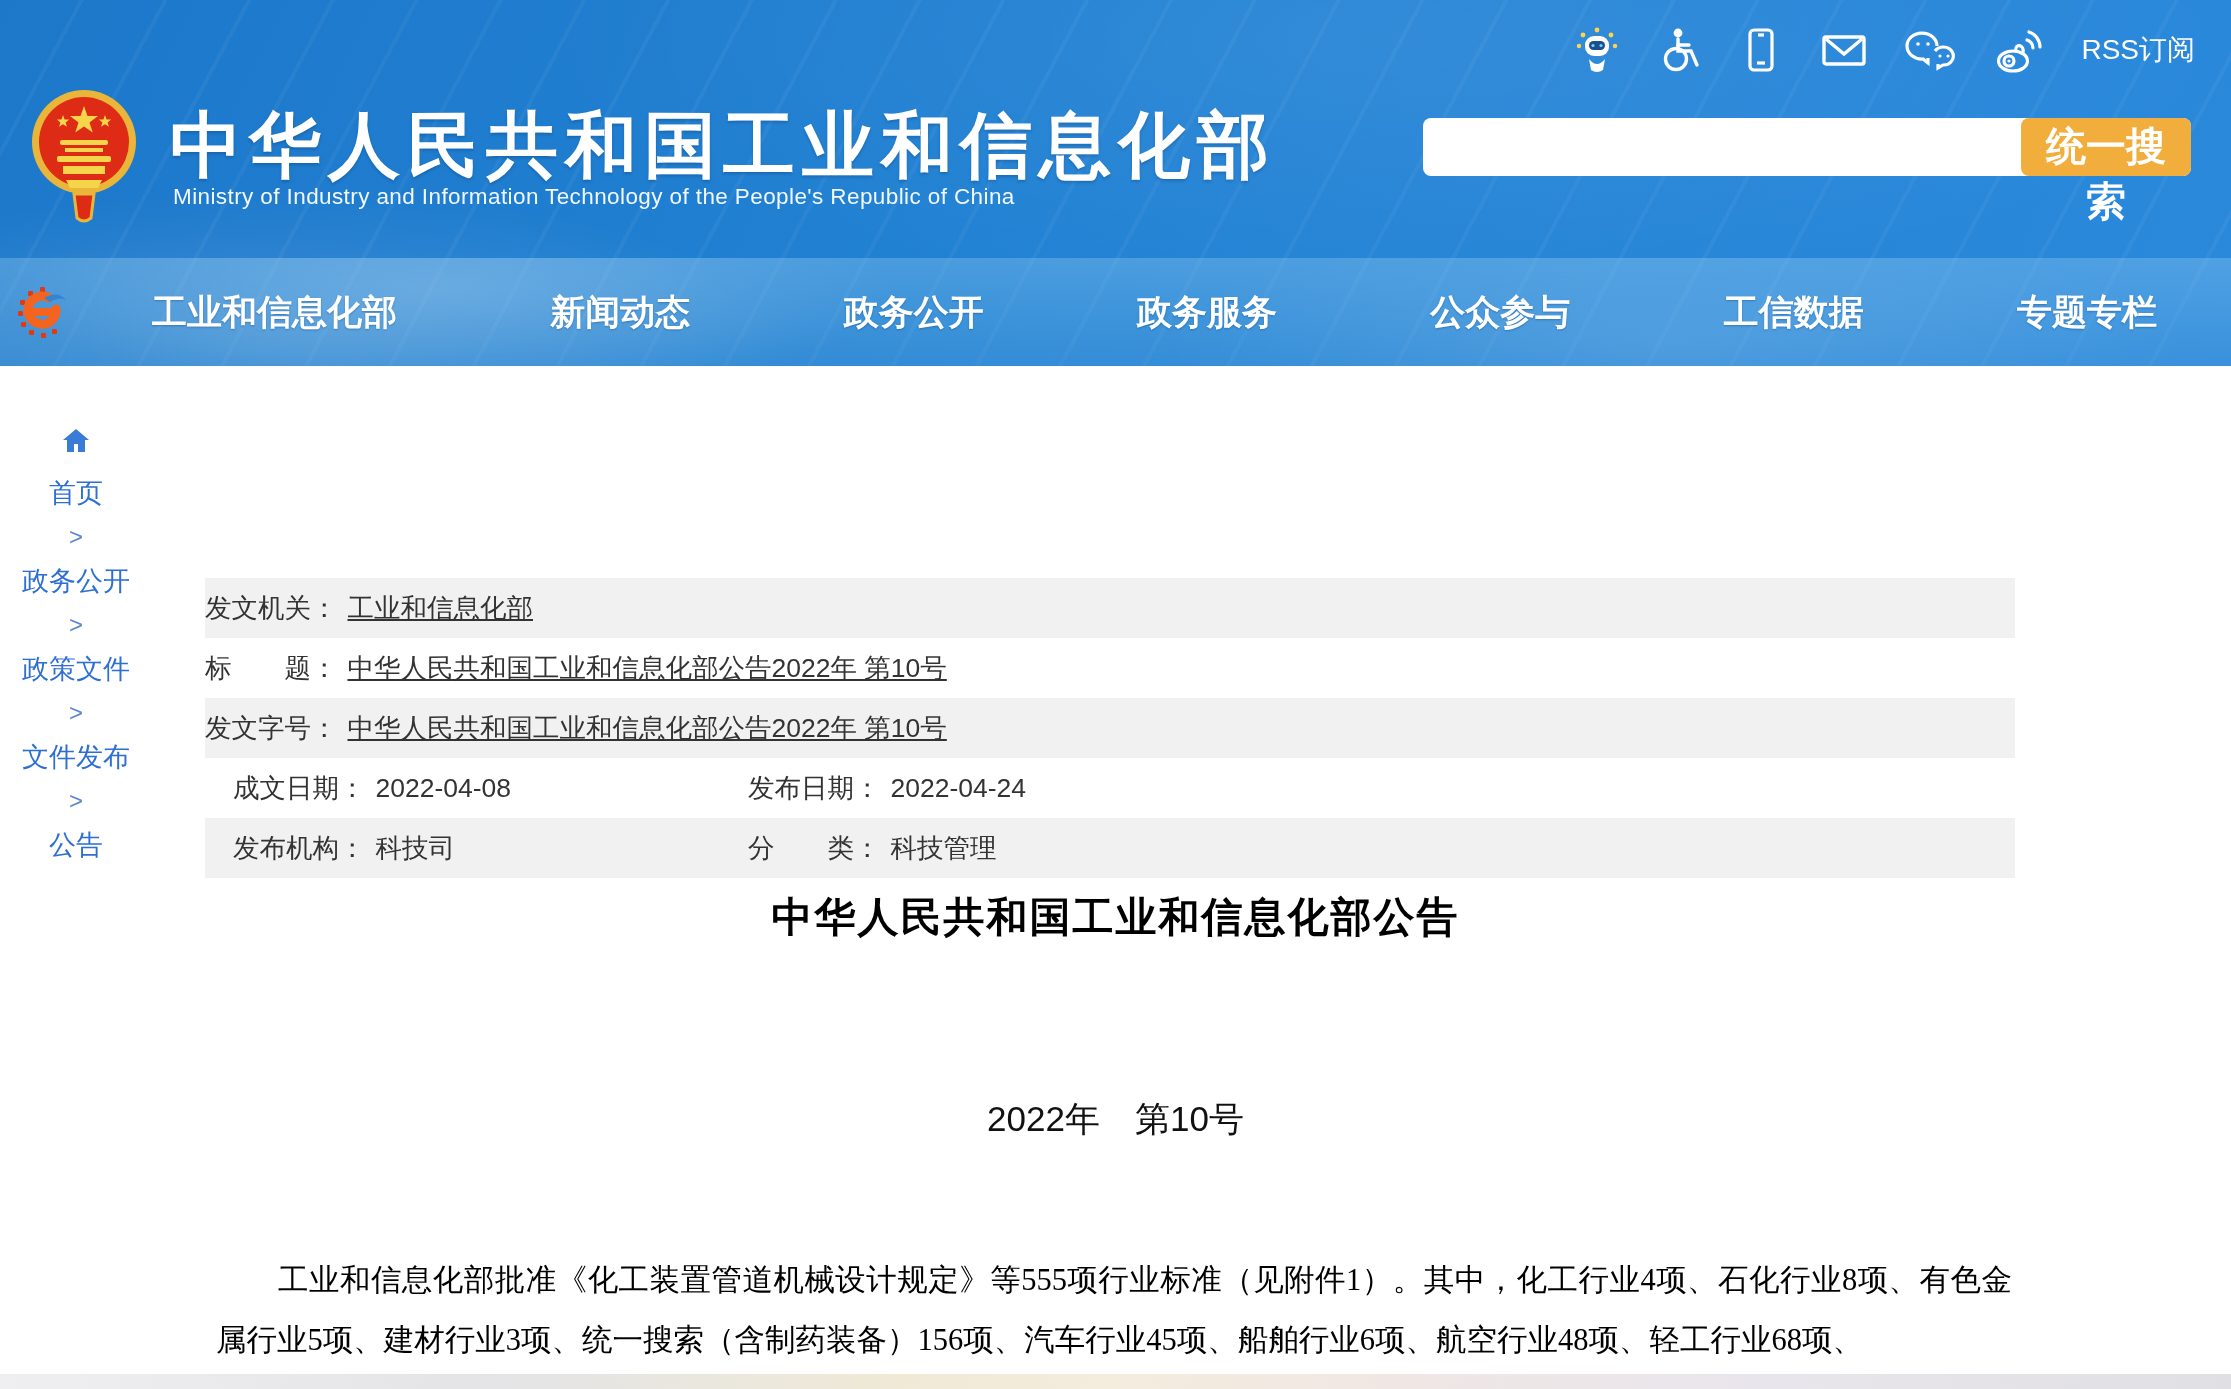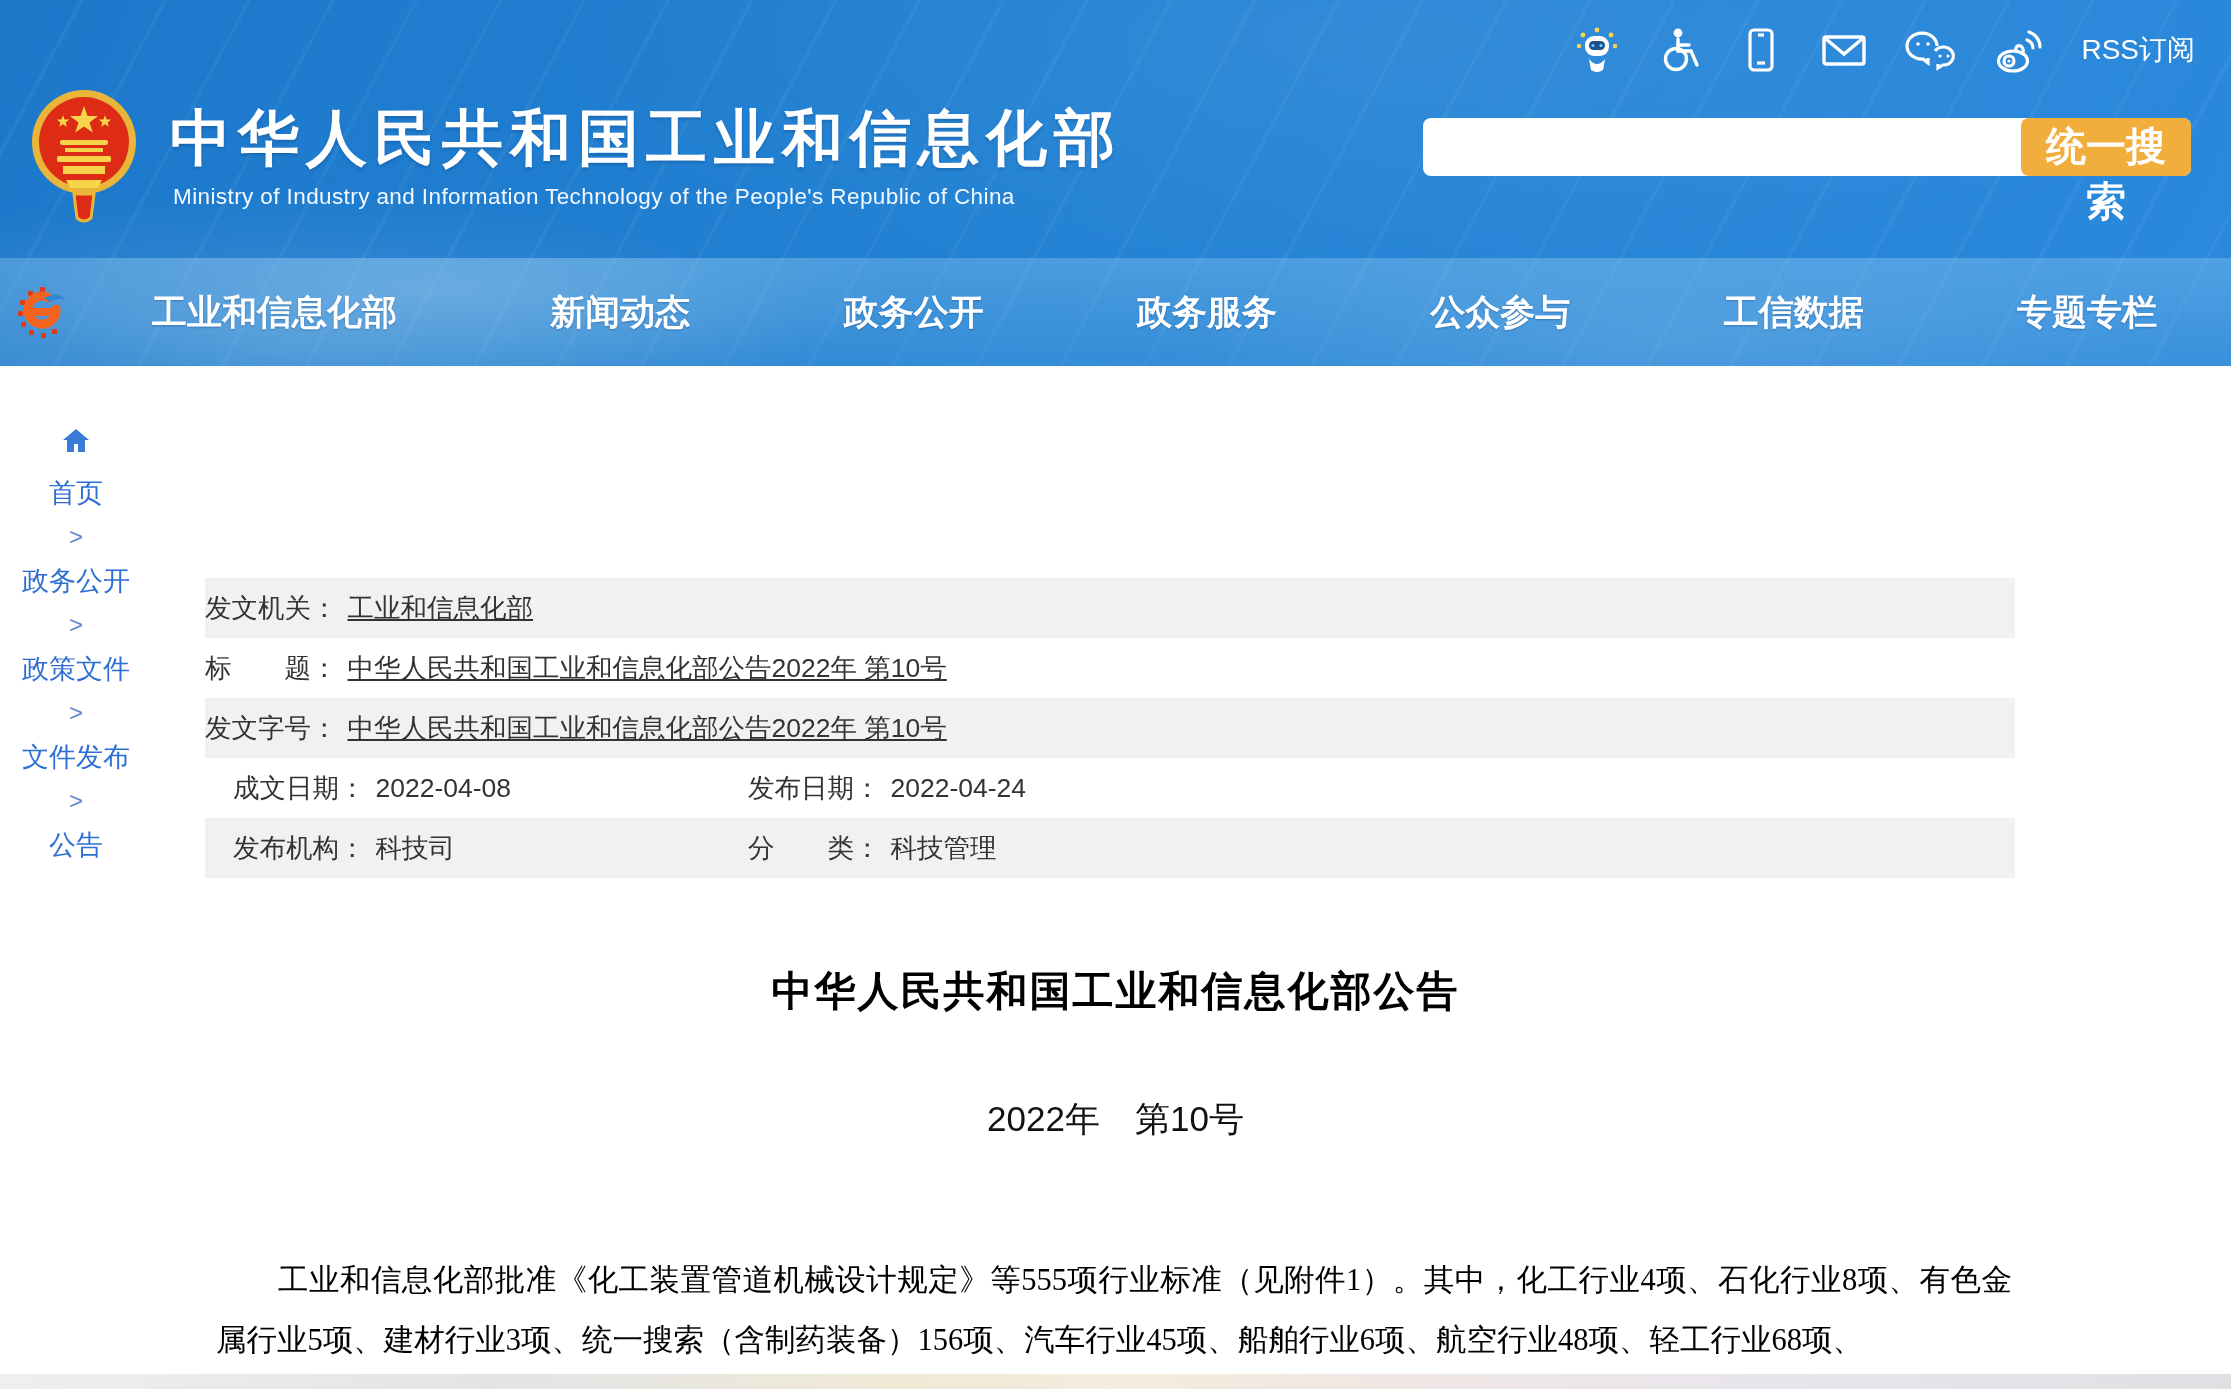--- a/index.html
+++ b/index.html
@@ -13,21 +13,21 @@
           background:
             radial-gradient(ellipse 900px 260px at 12% 95%, rgba(255,255,255,.14), transparent 60%),
             radial-gradient(ellipse 1300px 420px at 62% 10%, rgba(255,255,255,.07), transparent 65%),
             repeating-linear-gradient(118deg, transparent 0 70px, rgba(255,255,255,.045) 70px 74px);
           pointer-events:none;}
   .top-icons{position:absolute;top:26px;right:36px;display:flex;align-items:center;gap:36px;z-index:3;}
   .top-icons svg{display:block;}
   .rss{color:#fff;font-size:28px;white-space:nowrap;}
 
   .emblem{position:absolute;left:30px;top:84px;z-index:2;}
-  .ministry-title{position:absolute;left:170px;top:98px;color:#fff;font-size:61px;font-weight:bold;
+  .ministry-title{position:absolute;left:170px;top:98px;color:#fff;font-size:72px;font-weight:bold;
           letter-spacing:7px;z-index:2;white-space:nowrap;text-shadow:0 2px 3px rgba(0,40,90,.25);}
   .ministry-sub{position:absolute;left:173px;top:184px;color:#f2f8ff;font-size:22.5px;
           letter-spacing:.4px;z-index:2;white-space:nowrap;}
 
   .search-bar{position:absolute;left:1423px;top:118px;width:768px;height:58px;background:#fff;
           border-radius:8px;z-index:3;}
   .search-input{position:absolute;left:0;top:0;width:580px;height:58px;border:none;outline:none;
           background:transparent;font-size:28px;padding:0 0 0 20px;box-sizing:border-box;}
   .search-btn{position:absolute;right:0;top:0;width:170px;height:58px;border:none;cursor:pointer;
           background:#f2ae3d;border-radius:8px;color:#fff;font-size:40px;font-weight:bold;
@@ -59,21 +59,21 @@
   
   .meta-table{position:absolute;left:205px;top:578px;width:1810px;font-size:26.5px;color:#333;}
   .mrow{height:60px;display:flex;align-items:center;box-sizing:border-box;}
   .mrow.gray{background:#f1f1f1;}
   .mrow .cell1{width:515px;display:flex;align-items:center;margin-left:28px;}
   .mrow .lbl{color:#333;white-space:pre;}
   .mrow .val{margin-left:10px;color:#333;}
   .mrow .val.u{text-decoration:underline;cursor:pointer;}
 
   
-  .doc-title{position:absolute;left:0;top:964px;width:2231px;text-align:center;color:#000;
+  .doc-title{position:absolute;left:0;top:890px;width:2231px;text-align:center;color:#000;
           font-size:41px;font-weight:bold;letter-spacing:2px;}
   .doc-issue{position:absolute;left:0;top:1096px;width:2231px;text-align:center;color:#111;
           font-size:35px;}
   .doc-body{position:absolute;left:216px;top:1250px;width:1796px;color:#000;
           font-family:"Liberation Serif","DejaVu Serif",serif;font-size:30.5px;line-height:60px;
           text-align:justify;text-indent:62px;}
 
   
   .bottom-strip{position:absolute;left:0;top:1374px;width:2231px;height:15px;
           background:linear-gradient(90deg,#efeff1 0%,#e4e4e7 22%,#efe9d6 40%,#f4ecdd 50%,

